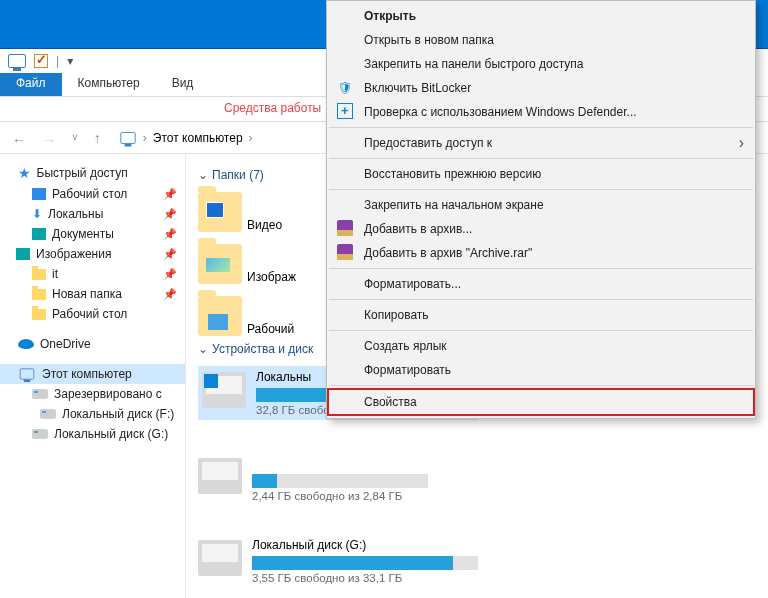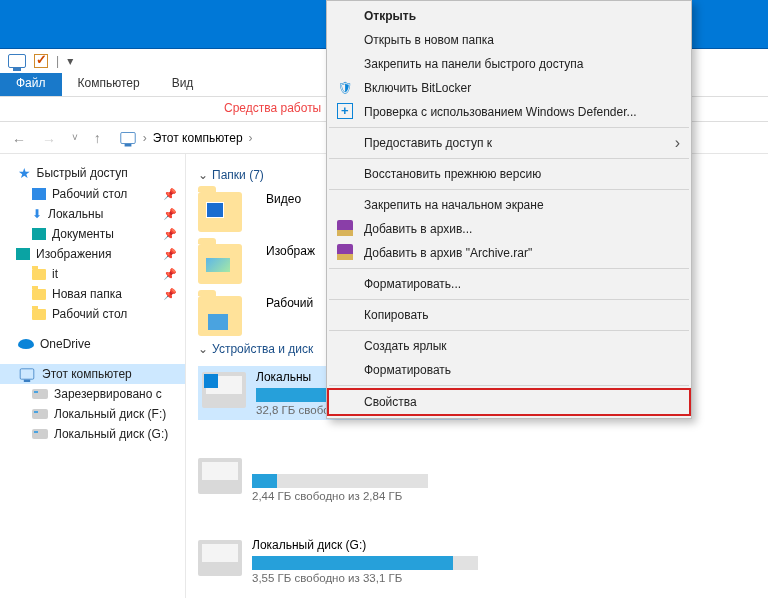--- a/index.html
+++ b/index.html
@@ -31,40 +31,40 @@
   .folder{width:14px;height:11px;background:#ffd866;display:inline-block;border-radius:1px;position:relative;}
   .folder::before{content:"";position:absolute;top:-3px;left:0;width:6px;height:3px;background:#ffd866;}
   .drive{display:inline-block;width:16px;height:10px;background:#cfcfcf;border-radius:2px;position:relative;}
   .drive::before{content:"";position:absolute;top:2px;left:2px;width:4px;height:2px;background:#4aa3e0;}
   .onedr{display:inline-block;width:16px;height:10px;border-radius:50% 50% 50% 50%/60% 60% 40% 40%;background:#0a84d8;}
   .content{ flex:1; padding:8px 12px; overflow:hidden;}
   .section-h{display:flex;align-items:center;gap:4px; color:#1a4e88; margin:6px 0 10px 0;}
   .section-h .carat{color:#555;}
   .folders-row{display:flex; gap:60px; margin-bottom:4px;}
   .folder-col{display:flex;flex-direction:column; gap:12px;}
-  .fold-item{display:flex;align-items:flex-start;gap:24px;}
+  .fold-item{display:flex;align-items:flex-end;gap:5px;}
   .fold-icon{width:44px;height:40px;background:#ffe29a;border-radius:3px;position:relative;}
   .fold-icon::before{content:"";position:absolute;top:-6px;left:0;width:18px;height:6px;background:#ffe29a;border-radius:3px 3px 0 0;}
   .fold-icon.video::after{content:"";position:absolute;left:8px;top:10px;width:16px;height:14px;background:#1a6dd0;border:1px solid #fff;}
   .fold-icon.img::after{content:"";position:absolute;left:8px;top:14px;width:24px;height:14px;background:linear-gradient(135deg,#5db6e8,#a5e8a5);}
   .fold-icon.desk::after{content:"";position:absolute;left:10px;top:18px;width:20px;height:16px;background:#4aa3e0;}
   .drives{display:flex;flex-wrap:wrap;gap:36px 56px;margin-top:10px;}
   .drive-item{display:flex;gap:10px;width:280px;}
   .drive-item.sel{background:#cde8ff;padding:4px;}
   .drive-icon{width:44px;height:36px;background:#d9d9d9;border-radius:2px;position:relative;margin-top:2px;}
   .drive-icon::before{content:"";position:absolute;top:4px;left:4px;right:4px;height:18px;background:#f4f4f4;}
   .drive-icon.win::after{content:"";position:absolute;left:2px;top:2px;width:14px;height:14px;background:#0a84d8;}
   .drive-body{flex:1;}
   .bar{height:14px;background:#e1e1e1;margin:4px 0 2px;position:relative;}
   .bar>span{position:absolute;left:0;top:0;bottom:0;background:#26a0da;}
   .drive-item.sel .bar{background:#bcd9f2;}
   .sub-text{color:#6a6a6a;font-size:11.5px;}
 
   
-  .context { position:absolute; top:0; left:326px; width:366px; background:#f2f2f2; border:1px solid #bdbdbd; box-shadow:4px 4px 8px rgba(0,0,0,.25); z-index:10; padding:3px 1px; }
+  .context { position:absolute; top:0; left:326px; width:430px; background:#f2f2f2; border:1px solid #bdbdbd; box-shadow:4px 4px 8px rgba(0,0,0,.25); z-index:10; padding:3px 1px; }
   .ctx-item{ display:flex; align-items:center; height:24px; padding:0 24px 0 36px; color:#222; position:relative;}
   .ctx-item.bold{ font-weight:600;}
   .ctx-item .ico{ position:absolute; left:8px; width:18px; text-align:center;}
   .ctx-item .arrow{ position:absolute; right:10px; color:#555; font-size:16px;}
   .ctx-sep{ height:1px; background:#d4d4d4; margin:3px 1px;}
   .ctx-item.highlight{ outline:2px solid #d42020; outline-offset:-1px; height:26px;}
   .shield{color:#0a84d8;}
   .rar{display:inline-block;width:16px;height:16px;background:#8a3ea8;border-radius:2px;position:relative;}
   .rar::after{content:"";position:absolute;bottom:0;left:0;right:0;height:6px;background:#d8b35a;}
   .defender{display:inline-block;width:16px;height:16px;border:1px solid #0a84d8;position:relative;}
@@ -150,21 +150,21 @@
         </div>
       <div style="height:10px"></div>
       <div class="sb-item sel">
           <span class="monitor-icon" style="transform:scale(.8)"></span>
           <span>Этот компьютер</span>
         </div>
       <div class="sb-item" style="padding-left:32px">
           <span class="drive"></span>
           <span>Зарезервировано с</span>
         </div>
-      <div class="sb-item" style="padding-left:32px">
+      <div class="sb-item" style="padding-left:40px">
           <span class="drive"></span>
           <span>Локальный диск (F:)</span>
         </div>
       <div class="sb-item" style="padding-left:32px">
           <span class="drive"></span>
           <span>Локальный диск (G:)</span>
         </div>
     </div>
 
     <div class="content">

